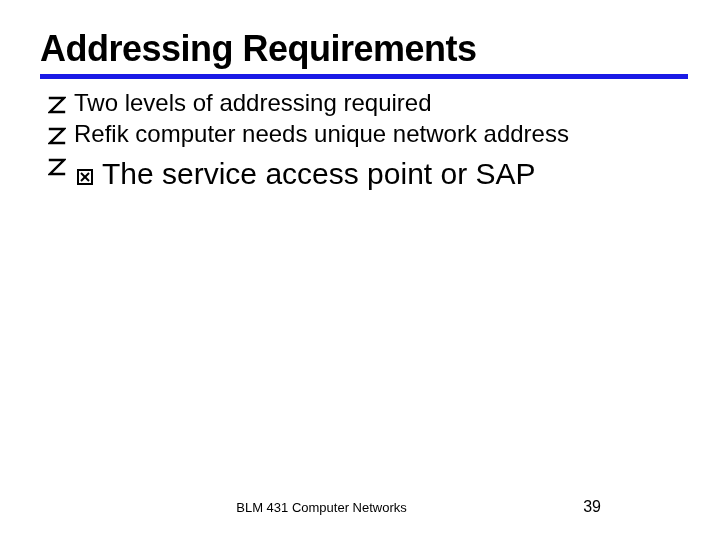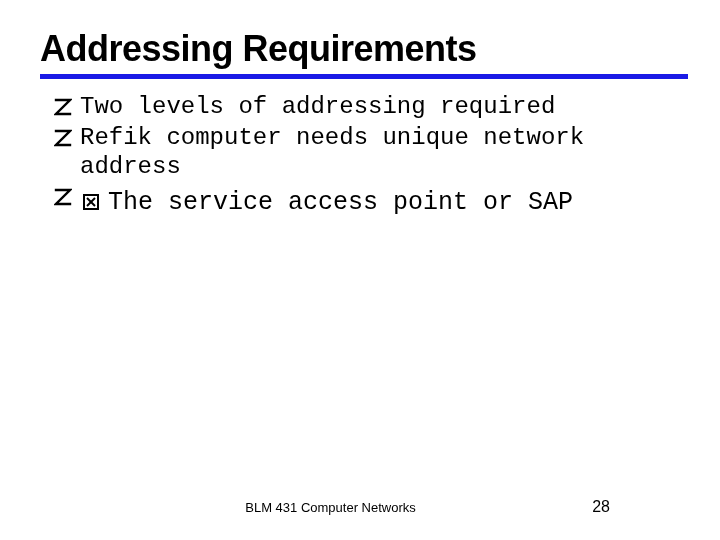--- a/index.html
+++ b/index.html
@@ -22,58 +22,57 @@
     letter-spacing: -0.5px;
     color: #000;
     margin: 0 0 4px 0;
   }
   .rule {
     height: 5px;
     background: #1a1ae6;
     margin: 2px 0 10px 0;
   }
   .bullets {
-    margin: 14px;
+    margin: 8px;
     padding: 0;
-    font-family: Liberation Mono, monospace;
   }
   .bullet {
     font-size: 24px;
     line-height: 1.2;
     color: #000;
     margin: 2px 0;
     padding-left: 26px;
     position: relative;
   }
   .bullet .glyph {
     position: absolute;
     left: 0;
     top: 3px;
     width: 18px;
     height: 18px;
   }
   .sub {
-    font-size: 25px;
+    font-size: 30px;
     line-height: 1.25;
     color: #000;
     margin: 6px 0 0 28px;
     padding-left: 26px;
     position: relative;
   }
   .sub .glyph {
     position: absolute;
     left: 0;
     top: 2px;
     width: 18px;
     height: 18px;
   }
   .footer {
     position: absolute;
     bottom: 24px;
-    left: 13px;
+    left: 4px;
     width: 635px;
   }
   .footer-center {
     text-align: center;
     font-family: Arial, Helvetica, sans-serif;
     font-size: 13px;
     color: #000;
     line-height: 1.2;
   }
   .footer-right {
@@ -127,14 +126,14 @@
       </span>
       <span>The service access point or SAP</span>
     </div>
   </div>
 </div>
 
 <div class="footer">
   <div class="footer-center">
     <div>BLM 431 Computer Networks</div>
   </div>
-  <div class="footer-right">28</div>
+  <div class="footer-right">39</div>
 </div>
 
 </body></html>

